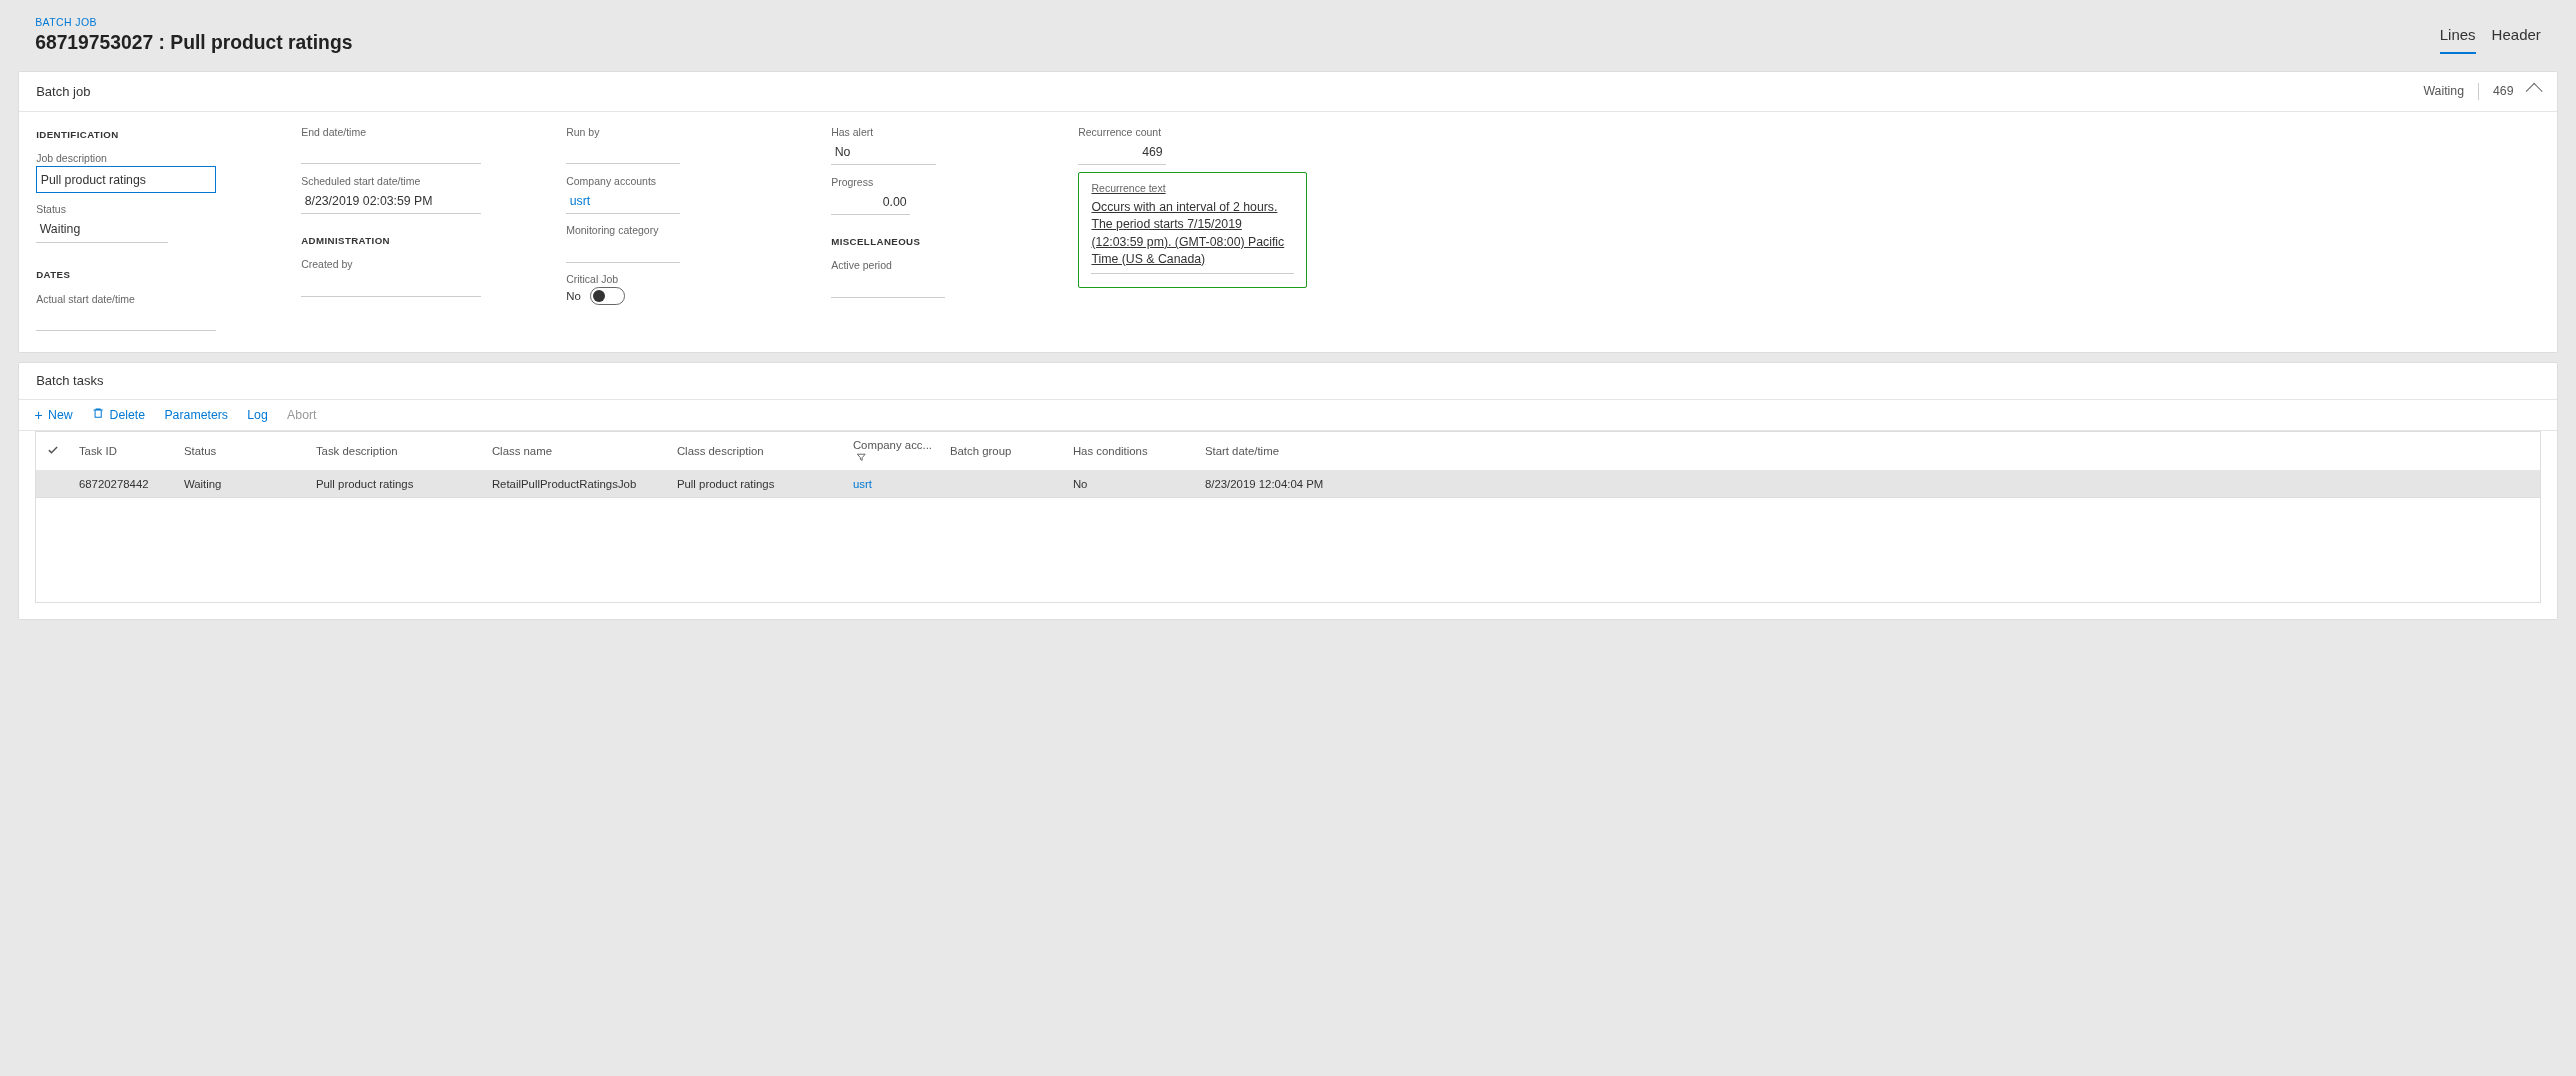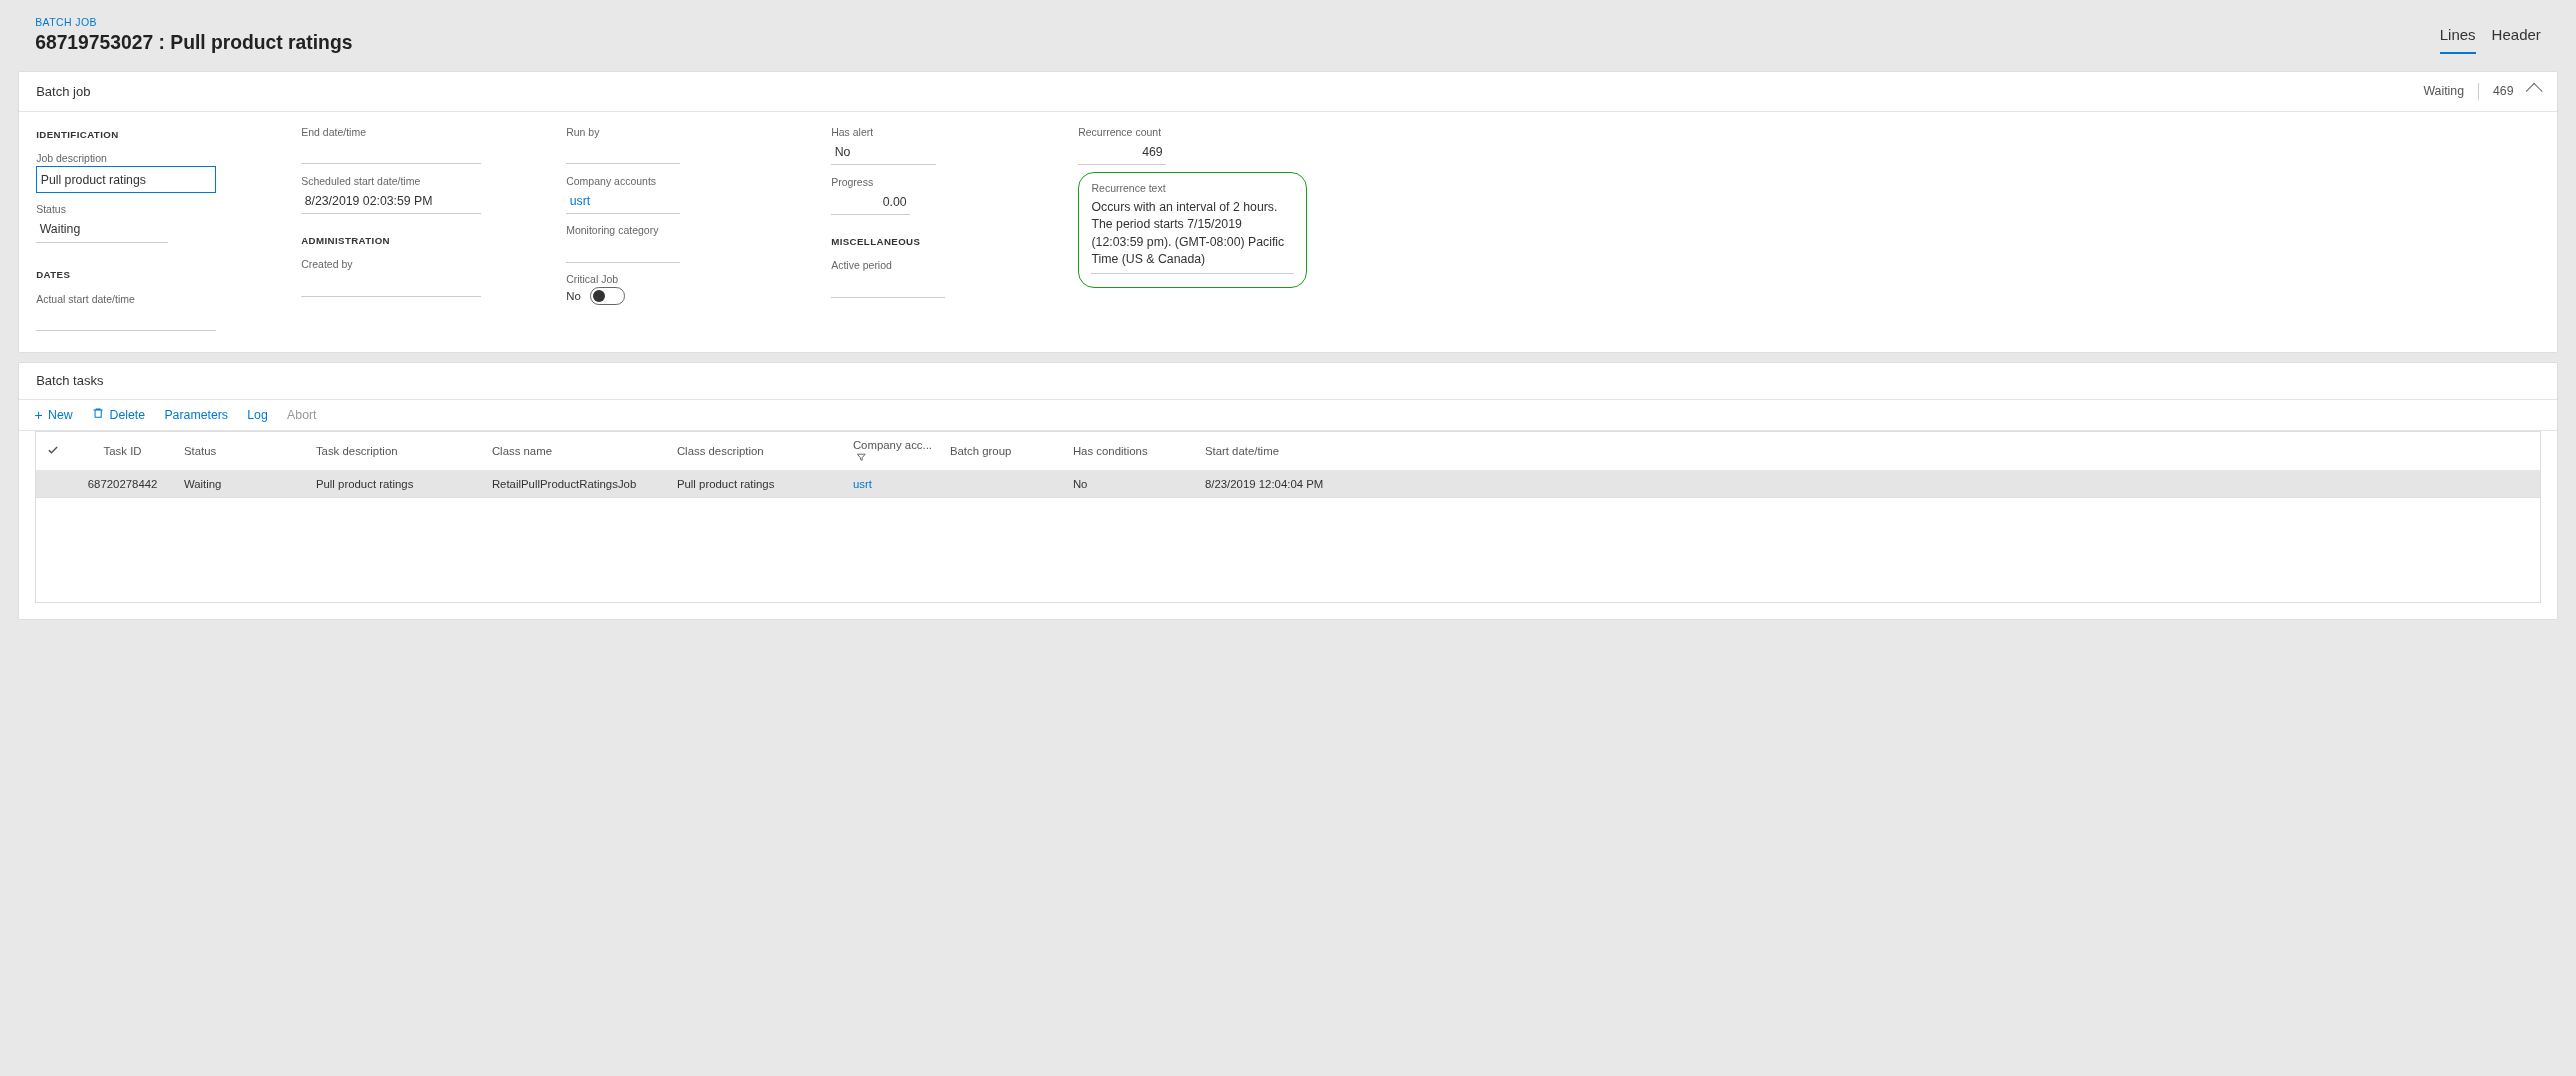--- a/index.html
+++ b/index.html
@@ -71,23 +71,24 @@
 .toggle-track {
   width: 35px; height: 17.6px; border: 0.9px solid #666; border-radius: 8.8px;
   position: relative; background: #fff; cursor:pointer;
 }
 .toggle-knob {
   width: 12.3px; height: 12.3px; background: #333; border-radius: 50%;
   position: absolute; left: 2.6px; top: 1.8px;
 }
 
 .highlight-box {
-  border: 1.8px solid #1a9c1a; border-radius: 16px;
+  border: 1.8px solid #1a9c1a; border-radius: 2px;
   padding: 8.8px 12.3px 12.3px 12.3px;
   margin-top: -3.5px;
+  text-decoration: underline;
 }
 .highlight-box .field-label { margin-bottom: 5.3px; }
 .highlight-box .rec-text { font-size: 12.3px; line-height: 1.4; border-bottom:0.9px solid #ccc; padding-bottom:5.3px;}
 
 
 .tasks-toolbar {
   display: flex; align-items: center; gap: 19.3px;
   padding: 7px 16px; border-bottom:0.9px solid #e5e5e5;
   font-size: 12.3px;
 }
@@ -101,21 +102,21 @@
   border: 0.9px solid #ddd; width:100%; border-collapse:collapse; font-size:11.4px;
 }
 .grid th {
   text-align:left; font-weight:400; color:#555; padding:7px 8.8px;
   border-bottom:0.9px solid #e5e5e5; background:#fff;
 }
 .grid td { padding:7px 8.8px; }
 .grid tr.row { background:#e5e5e5;margin-top:32px; }
 .grid .checkcell { width:35px; text-align:center; }
 .grid .checkmark svg { width:14px; height:12.3px; }
-.grid .right { text-align:center; }
+.grid .right { text-align:left; }
 .filter-icon { display:inline-block; margin-left:3.5px; }
 .filter-icon svg { width:10.5px; height:10.5px; vertical-align:middle; }
 
 .white-strip { height:352px; background:#fff; }
 </style>
 </head>
 <body>
 
 <div class="header-bar">
   <div>

